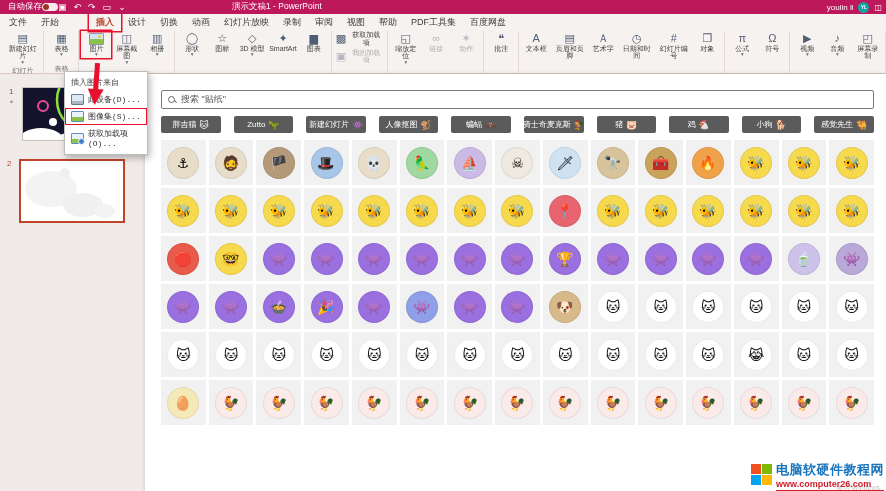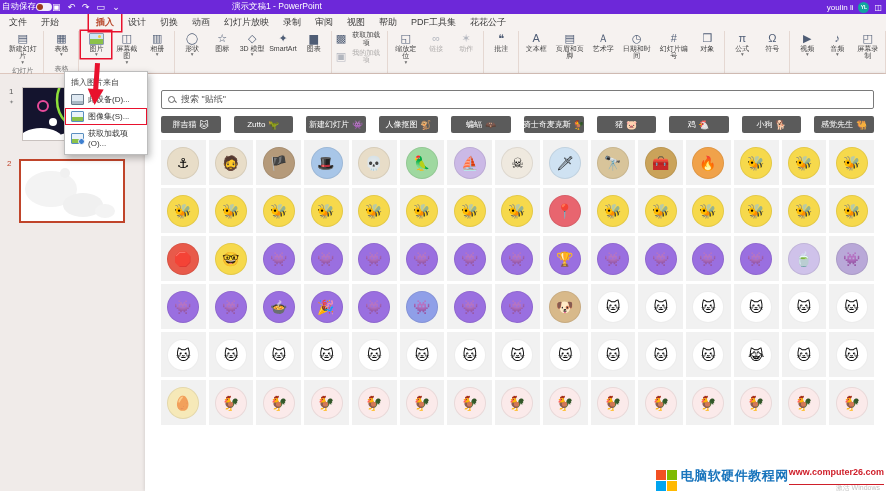--- a/index.html
+++ b/index.html
@@ -2,22 +2,22 @@
 <html><head>
 <meta charset="utf-8">
 <style>
   html,body{margin:0;padding:0;}
   body{
     width:886px;height:491px;position:relative;overflow:hidden;background:#fff;
     font-family:"Liberation Sans","DejaVu Sans",sans-serif;
     -webkit-font-smoothing:antialiased;
   }
   
-  .titlebar{height:14px;background:#6d28d9;color:#fff;display:flex;align-items:center;
-    padding:0 2px;font-size:8.5px;position:relative;}
+  .titlebar{height:14px;background:#be185d;color:#fff;display:flex;align-items:center;
+    padding:0 8px;font-size:8.5px;position:relative;}
   .toggle{width:16px;height:8px;background:rgba(255,255,255,.9);border-radius:4px;position:relative;}
   .toggle::before{content:"";position:absolute;left:1px;top:1px;width:6px;height:6px;border-radius:50%;background:#9c381f;}
   .qat{display:flex;gap:7px;font-size:9px;line-height:1;}
   .qat span{cursor:default;}
   .tb-title{position:absolute;left:232px;font-size:8.5px;color:#fff;white-space:nowrap;}
   .tb-search{position:absolute;left:50%;transform:translateX(-52%);width:200px;height:10px;
     background:#f0c5b0;border-radius:2px;color:#46220f;display:flex;align-items:center;gap:4px;
     padding:0 6px;font-size:8px;}
   .tb-right{position:absolute;right:4px;display:flex;align-items:center;gap:5px;font-size:8px;}
   .avatar{width:11px;height:11px;border-radius:50%;background:#12a5a0;color:#fff;font-size:5px;
@@ -69,35 +69,35 @@
     display:flex;align-items:center;justify-content:center;gap:3px;white-space:nowrap;overflow:hidden;cursor:default;}
   .pill .pic{font-size:9px;}
   .grid{margin-top:7px;margin-right:4px;display:grid;grid-template-columns:repeat(15,1fr);gap:3px;}
   .tile{height:45px;background:#f1f1f1;display:flex;align-items:center;justify-content:center;cursor:default;}
   .tint{width:30px;height:30px;border-radius:50%;border:1px solid rgba(0,0,0,.07);
     display:flex;align-items:center;justify-content:center;font-size:14px;line-height:1;}
   
   .pdrop{position:absolute;left:64px;top:71px;width:82px;background:#fff;border:1px solid #bdbdbd;
     box-shadow:2px 3px 7px rgba(0,0,0,.28);z-index:30;padding:3px 0;font-size:8px;color:#333;}
   .pdrop .mhead{padding:2px 6px 3px 6px;color:#444;}
-  .mitem{display:flex;align-items:center;gap:4px;padding:3px 6px;cursor:default;}
+  .mitem{display:flex;align-items:center;gap:4px;padding:3px 6px;cursor:default;font-family:Liberation Mono, monospace;}
   .mitem.annot-box{outline:1.5px solid #e8112d;outline-offset:-1px;box-shadow:none;}
   .mi{width:11px;height:9px;border:1px solid #5a8fc0;border-radius:1px;flex:none;background:#eaf3fb;position:relative;}
   .mi-device{border-color:#6a7a8a;background:linear-gradient(180deg,#dfe9f2 70%,#aab8c4 70%);}
   .mi-stock{background:linear-gradient(180deg,#eaf3fb 55%,#8cc24a 55%);}
   .mi-online{background:linear-gradient(180deg,#eaf3fb 55%,#8cc24a 55%);}
   .mi-online::after{content:"";position:absolute;right:-2px;bottom:-2px;width:5px;height:5px;border-radius:50%;
     background:#3d7fd0;border:1px solid #fff;}
   
   .arrow{position:absolute;left:85px;top:62px;z-index:40;}
   
   .wm{position:absolute;right:2px;bottom:1px;display:flex;align-items:flex-start;gap:4px;z-index:10;}
   .wmlogo{display:grid;grid-template-columns:10px 10px;grid-template-rows:10px 10px;gap:1px;margin-top:3px;}
   .wmlogo span{display:block;}
-  .wmtext{display:flex;flex-direction:row;}
+  .wmtext{display:flex;flex-direction:column;}
   .wm-name{font-size:13px;font-weight:bold;color:#1874bc;text-shadow:0 0 2px #fff,0 0 2px #fff;letter-spacing:.5px;white-space:nowrap;}
   .wm-url{font-size:9px;font-weight:bold;color:#cf1f2a;border-bottom:1.5px solid #cf1f2a;padding-bottom:1px;white-space:nowrap;}
   .wm-act{position:absolute;right:6px;bottom:-1px;font-size:7px;color:rgba(120,120,120,.45);}
 </style>
 </head>
 <body>
 
 <div class="titlebar">
   <span>自动保存</span>
   <span class="toggle"></span>
@@ -122,21 +122,21 @@
     <span class="mtab active-tab annot-box">插入</span>
     <span class="mtab">设计</span>
     <span class="mtab">切换</span>
     <span class="mtab">动画</span>
     <span class="mtab">幻灯片放映</span>
     <span class="mtab">录制</span>
     <span class="mtab">审阅</span>
     <span class="mtab">视图</span>
     <span class="mtab">帮助</span>
     <span class="mtab">PDF工具集</span>
-    <span class="mtab">花花公子</span>
+    <span class="mtab">百度网盘</span>
   </div>
 
 <div class="ribbon" id="ribbon-groups">
     <div class="rgroup">
       <div class="rbtns">
         <div class="rbtn">
           <span class="ric">▤</span>
           <span class="rlabel">新建幻灯片</span>
           <span class="caret">▾</span>
         </div>

